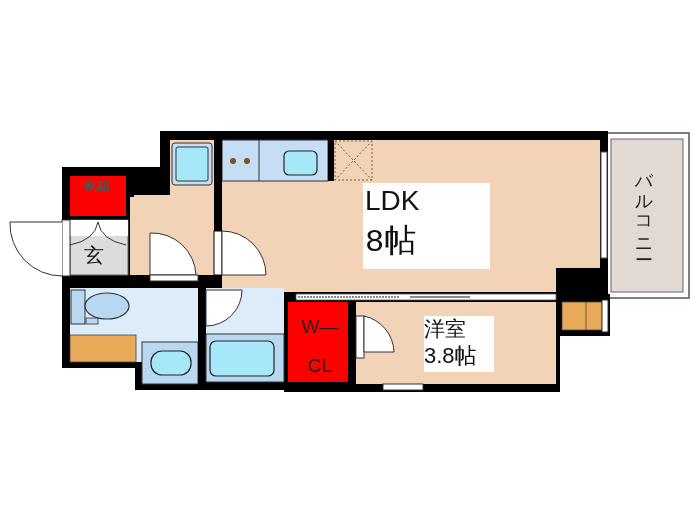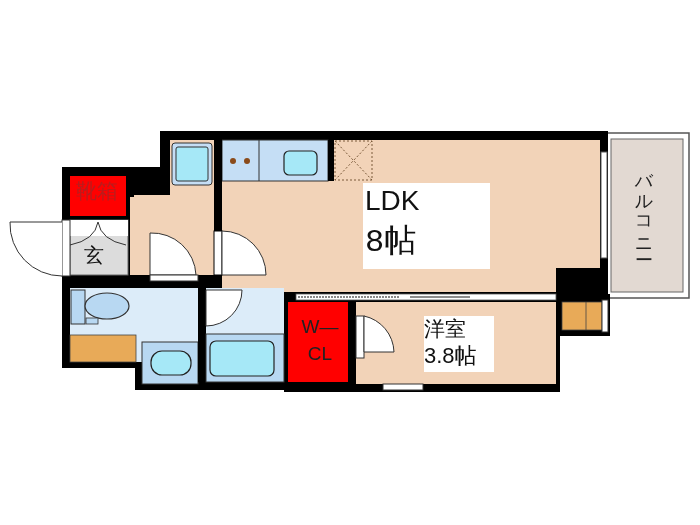--- a/index.html
+++ b/index.html
@@ -6,24 +6,24 @@
   body { width:700px; height:525px; position:relative; overflow:hidden;
          font-family:"DejaVu Sans","Liberation Sans",sans-serif; }
   #plan { position:absolute; left:0; top:0; width:700px; height:525px; }
   .lbl { position:absolute; color:#111; text-align:center; line-height:1.05; }
   .ldk-box { position:absolute; left:363px; top:183px; width:127px; height:86px; background:#fff; }
   .ldk-l1 { left:363px; top:186px; width:100px; font-size:28px; font-family:"Liberation Sans",sans-serif; text-align:left; padding-left:2px;}
   .ldk-l2 { left:363px; top:226px; width:100px; font-size:32px; text-align:left; padding-left:2px;font-family:Liberation Mono, monospace;}
   .yo-box { position:absolute; left:424px; top:316px; width:70px; height:56px; background:#fff; }
   .yo-l1 { left:424px; top:318px; width:80px; font-size:21px; text-align:left; }
   .yo-l2 { left:424px; top:344px; width:84px; font-size:22px; text-align:left; font-family:"Liberation Sans",sans-serif;}
-  .shoe { left:68px; top:180px; width:58px; font-size:21px; color:#b91c1c; }
+  .shoe { left:68px; top:180px; width:58px; font-size:13px; color:#0f766e;font-family:Liberation Mono, monospace; }
   .gen { left:74px; top:245px; width:40px; font-size:20px; }
   .wcl1 { left:290px; top:317px; width:60px; font-size:19px; font-family:"Liberation Sans",sans-serif; color:#222;}
-  .wcl2 { left:290px; top:344px; width:60px; font-size:19px; font-family:"Liberation Sans",sans-serif; color:#222;}
+  .wcl2 { left:290px; top:356px; width:60px; font-size:19px; font-family:"Liberation Sans",sans-serif; color:#222;}
   .balc { position:absolute; left:634px; top:160px; width:22px; font-size:18px; color:#222;
           writing-mode:vertical-rl; text-orientation:upright; letter-spacing:2px; }
 </style>
 </head>
 <body>
 
 <svg id="plan" viewBox="0 0 700 525" xmlns="http://www.w3.org/2000/svg">
 
   <g>
     <rect x="604" y="133" width="85" height="165" fill="#ffffff" stroke="#555" stroke-width="1.5"></rect>

